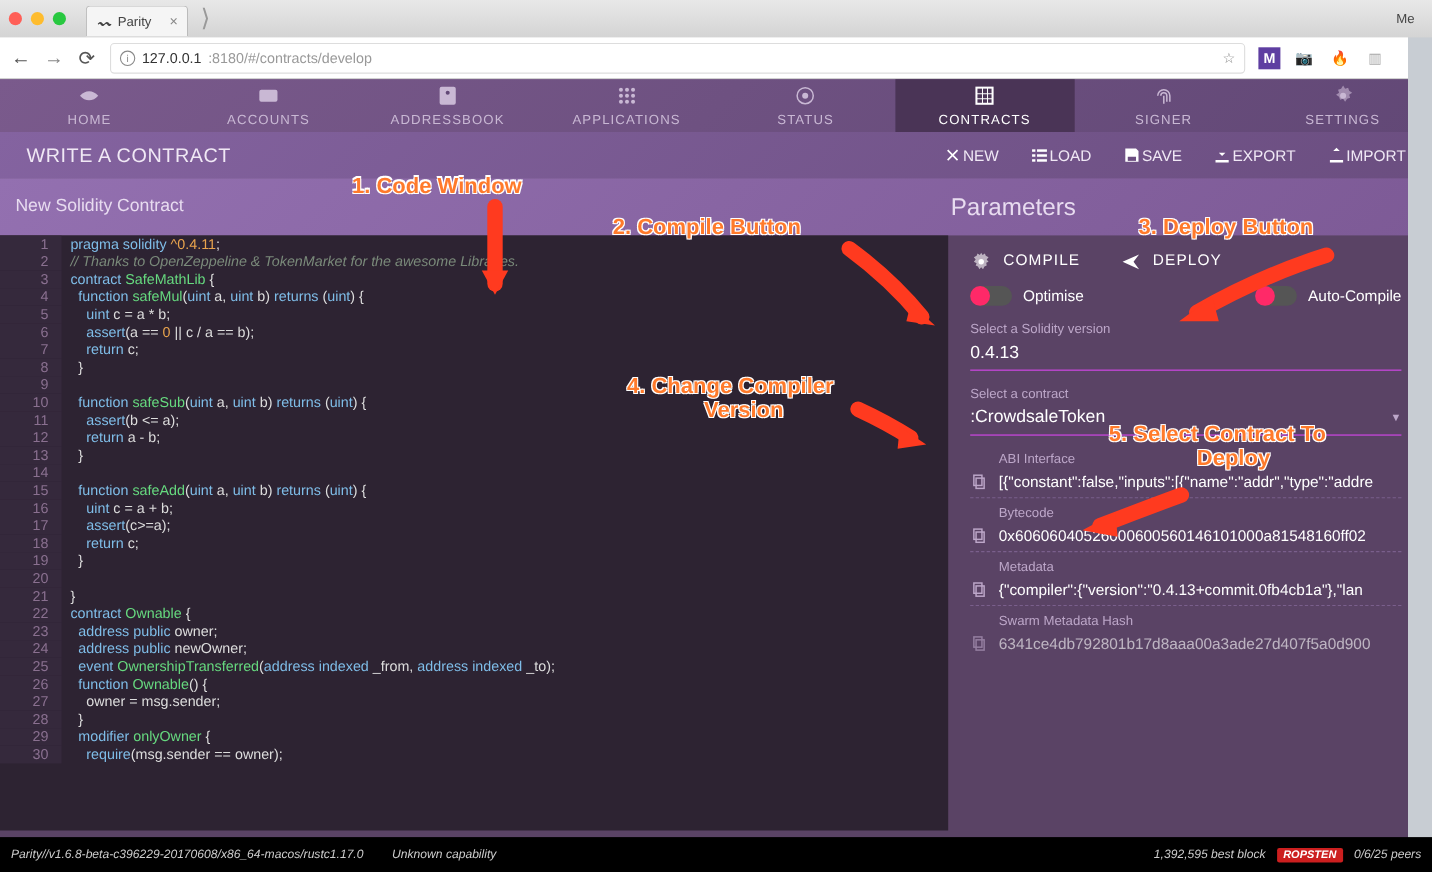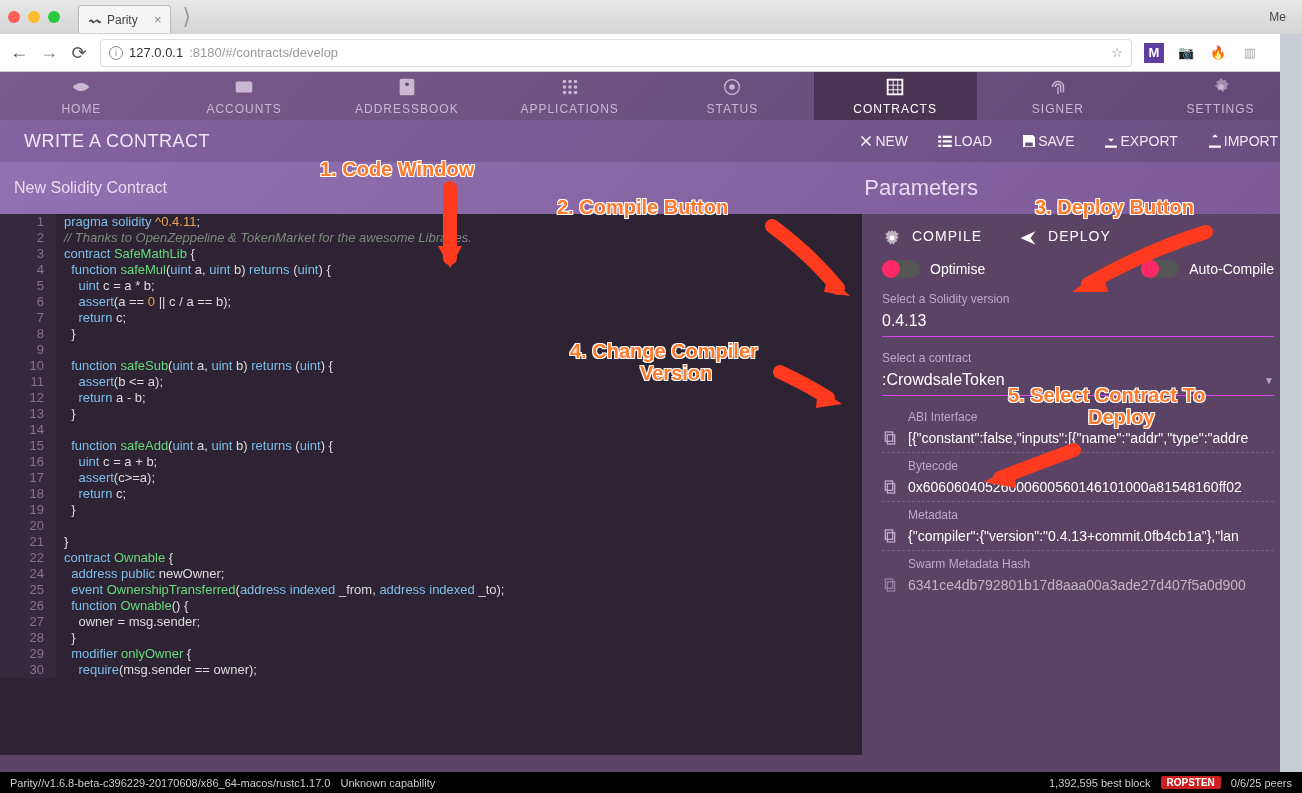--- a/index.html
+++ b/index.html
@@ -56,21 +56,21 @@
 .switch{ width:38px; height:18px; background:#555; border-radius:9px; position:relative; cursor:pointer;}
 .switch.on::after{ content:""; position:absolute; width:18px; height:18px; background:#ff2968; border-radius:50%; left:0;}
 .plabel{ color:#bda7c9; font-size:12px; margin-bottom:2px;}
 .pval{ color:#fff; font-size:16px; border-bottom:1px solid #d946ef; padding:4px 0 6px 0; margin-bottom:14px; display:flex; align-items:center;}
 .pval .chev{margin-left:auto;color:#bda7c9;font-size:10px}
 .outrow{ display:flex; align-items:center; gap:10px; color:#fff; font-size:14px; border-bottom:1px dashed #7a5f8c; padding:6px 0; margin-bottom:6px; white-space:nowrap; overflow:hidden;}
 .outrow svg{width:16px;height:16px;fill:#bda7c9;flex-shrink:0;}
 .outlabel{ color:#bda7c9; font-size:12px; margin:6px 0 0 26px;}
 
 
-.status{ position:absolute; bottom:0; left:0; right:0; height:21px; background:#000; color:#ccc; font-size:11px; display:flex; align-items:center; padding:0 10px; gap:10px;}
+.status{ position:absolute; bottom:0; left:0; right:0; height:32px; background:#000; color:#ccc; font-size:11px; display:flex; align-items:center; padding:0 10px; gap:26px;font-style:italic;}
 .status .right{margin-left:auto;display:flex;align-items:center;gap:10px}
 .badge{ background:#cc1f1f; color:#fff; padding:1px 6px; border-radius:2px; font-size:10px; font-weight:bold;}
 
 
 .anno{ position:absolute; color:#ff7a2b; font-size:20px; font-weight:700; text-shadow:-1px -1px 0 #fff,1px -1px 0 #fff,-1px 1px 0 #fff,1px 1px 0 #fff; pointer-events:none; z-index:10; white-space:nowrap;}
 .arrow{ position:absolute; z-index:9; pointer-events:none;}
 .rightedge{ position:absolute; right:0; top:0; bottom:0; width:22px; background:#c8cdd3;}
 </style>
 </head>
 <body>
@@ -306,20 +306,24 @@
         <div class="gutter">20</div>
         <div class="code"></div>
       </div>
       <div class="line">
         <div class="gutter">21</div>
         <div class="code">}</div>
       </div>
       <div class="line">
         <div class="gutter">22</div>
         <div class="code"><span class="kw">contract</span> <span class="fn">Ownable</span> {</div>
+      </div>
+      <div class="line">
+        <div class="gutter">23</div>
+        <div class="code">  <span class="type">address</span> <span class="kw">public</span> owner;</div>
       </div>
       <div class="line">
         <div class="gutter">24</div>
         <div class="code">  <span class="type">address</span> <span class="kw">public</span> newOwner;</div>
       </div>
       <div class="line">
         <div class="gutter">25</div>
         <div class="code">  <span class="kw">event</span> <span class="fn">OwnershipTransferred</span>(<span class="type">address</span> <span class="kw">indexed</span> _from, <span class="type">address</span> <span class="kw">indexed</span> _to);</div>
       </div>
       <div class="line">

